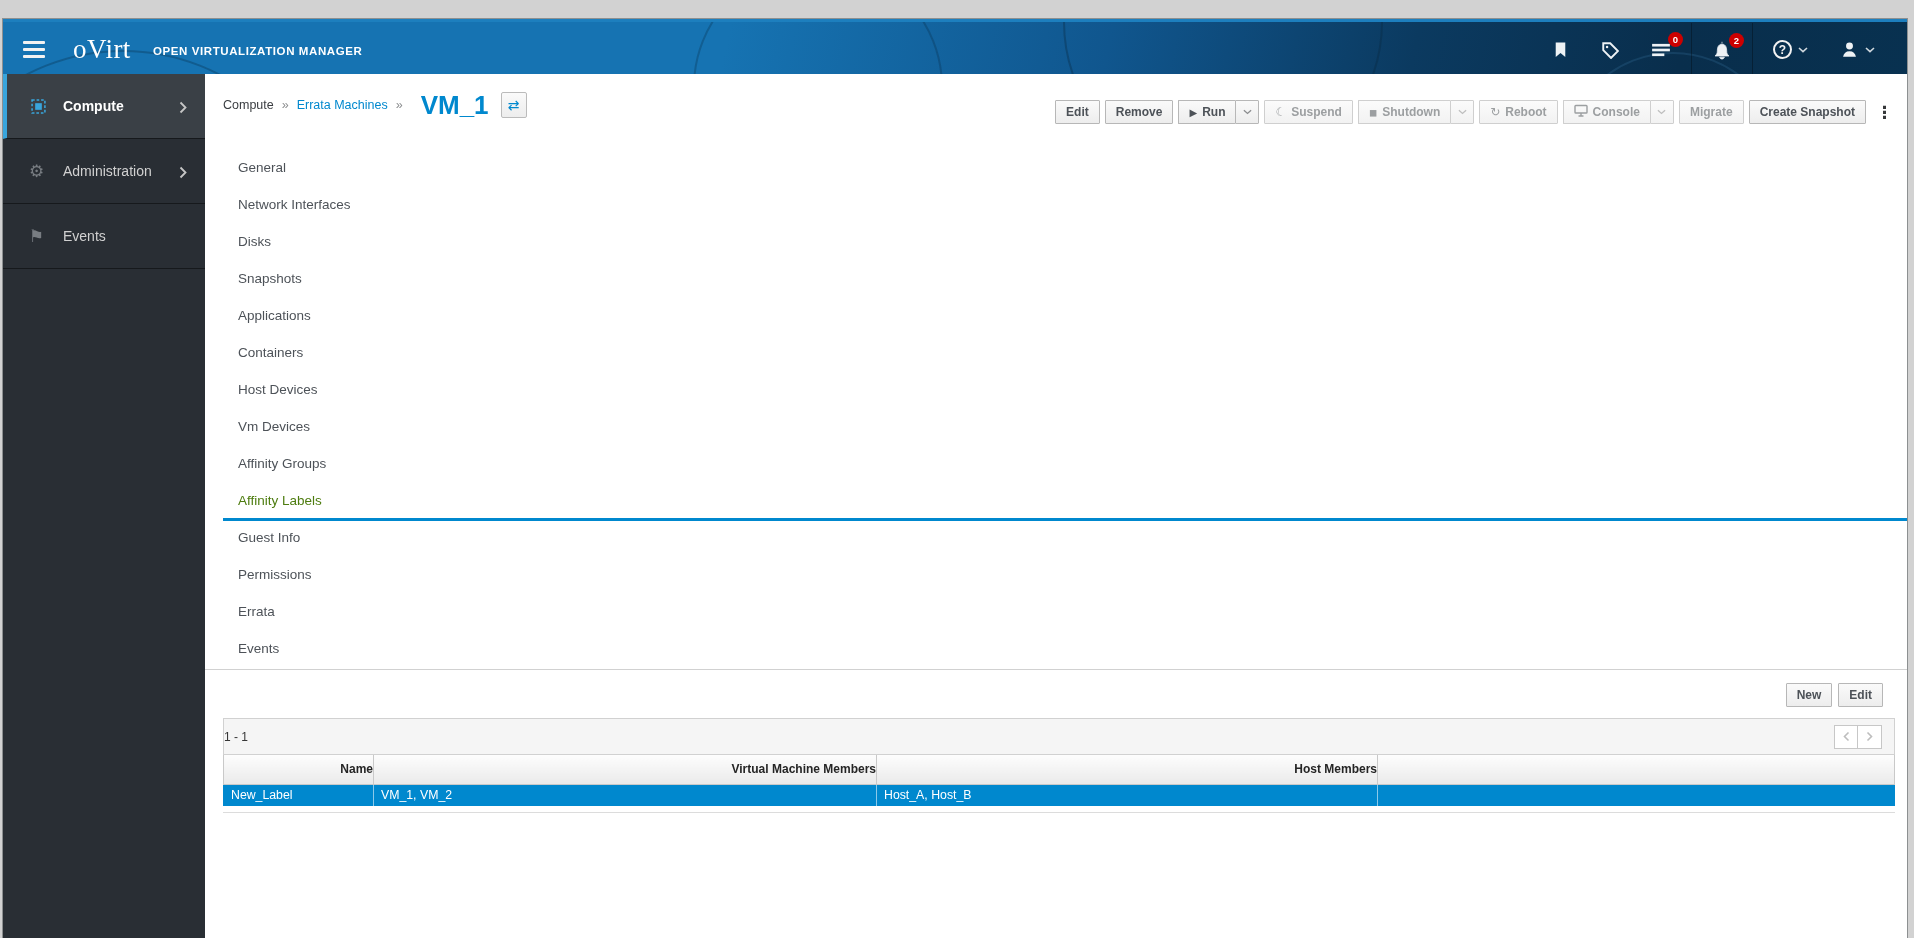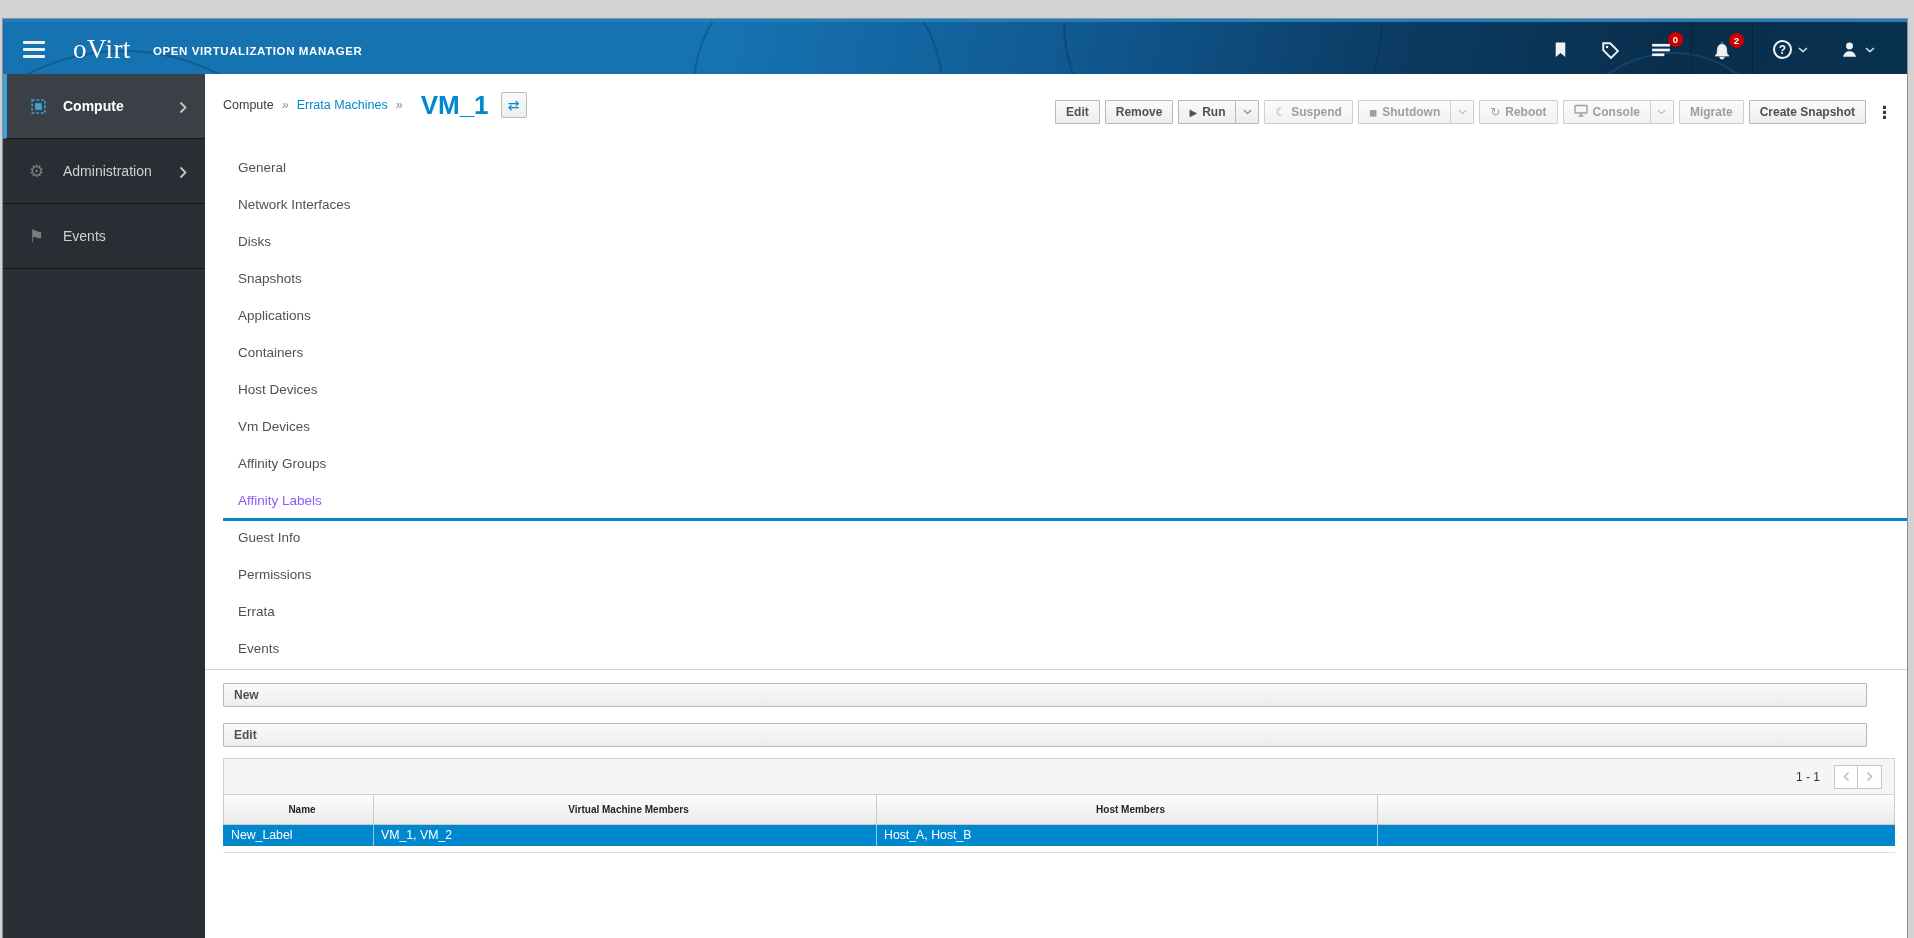--- a/index.html
+++ b/index.html
@@ -128,47 +128,47 @@
   
   .tabs {
     display:flex; padding-left:18px; margin-top:2px;
     border-bottom:1px solid #d1d1d1;
     flex-direction:column;
   }
   .tab {
     padding:9px 15px 10px; font-size:13.5px; color:#4d5258;
     border-bottom:3px solid transparent; cursor:pointer; white-space:nowrap;
   }
-  .tab.active { color:#8b5cf6; border-bottom-color:#0088ce; }
+  .tab.active { color:#4d7c0f; border-bottom-color:#0088ce; }
 
   
   .grid-wrap { margin:0 12px 0 18px; }
-  .list-toolbar { display:flex; justify-content:flex-end; gap:16px; margin:13px 28px 0 0;flex-direction:column; }
+  .list-toolbar { display:flex; justify-content:flex-end; gap:6px; margin:13px 12px 0 0; }
 
   .pagination-bar {
     margin-top:11px; height:37px;
     background:#f5f5f5; border:1px solid #d1d1d1;
-    display:flex; align-items:center; justify-content:flex-end;
+    display:flex; align-items:center; justify-content:space-between;
     padding-right:12px;
   }
   .page-range { font-size:12px; color:#363636; margin-right:14px; }
   .pager { display:flex; }
   .pbtn {
     width:24px; height:24px; background:#fff;
     border:1px solid #c7c7c7;
     display:flex; align-items:center; justify-content:center; cursor:default;
   }
   .pbtn + .pbtn { border-left:none; }
 
   table.grid { width:100%; border-collapse:collapse; table-layout:fixed; }
   .grid th {
-    height:29px; text-align:center; padding:0 0 0 7px;
+    height:29px; text-align:right; padding:0 0 0 7px;
     background:linear-gradient(#fdfdfd,#eaeaea);
     border:1px solid #c9c9c9; border-top:none;
-    font-size:10px; color:#252525;
+    font-size:12px; color:#252525;
   }
   .grid td {
     height:22px; padding:0 0 0 7px;
     background:#0088ce; color:#ffffff; font-size:12.3px;
     border-right:1px solid rgba(255,255,255,0.55);
     cursor:pointer;
   }
   .grid td:first-child { border-left:1px solid #0088ce; }
   .grid td:last-child { border-right:1px solid #0088ce; }
   .grid-bottom { height:7px; border-bottom:1px solid #dcdcdc; }

